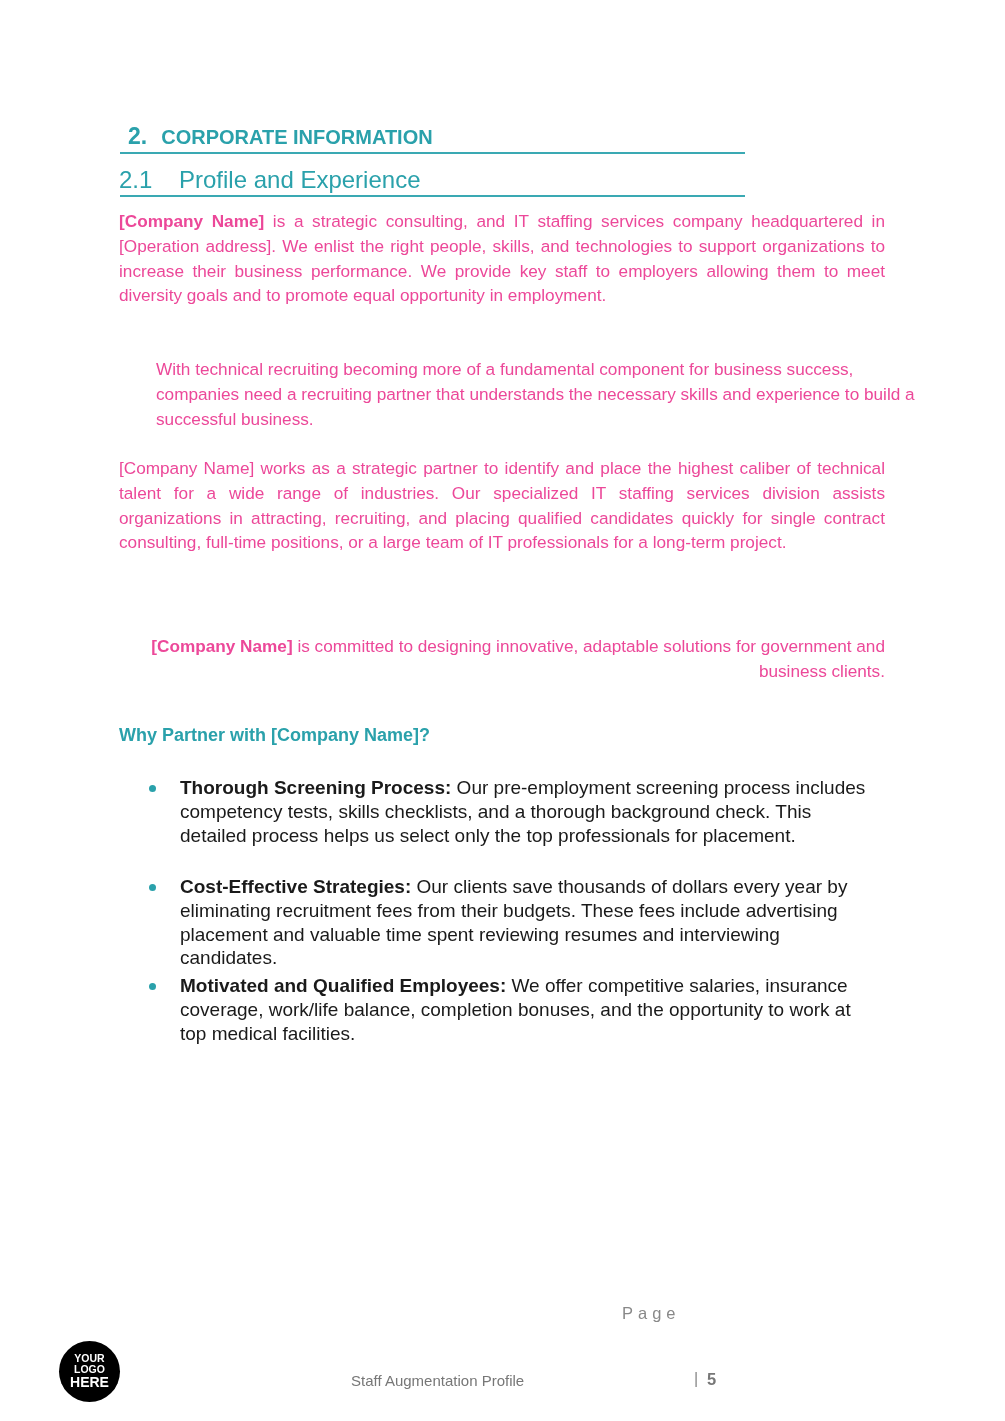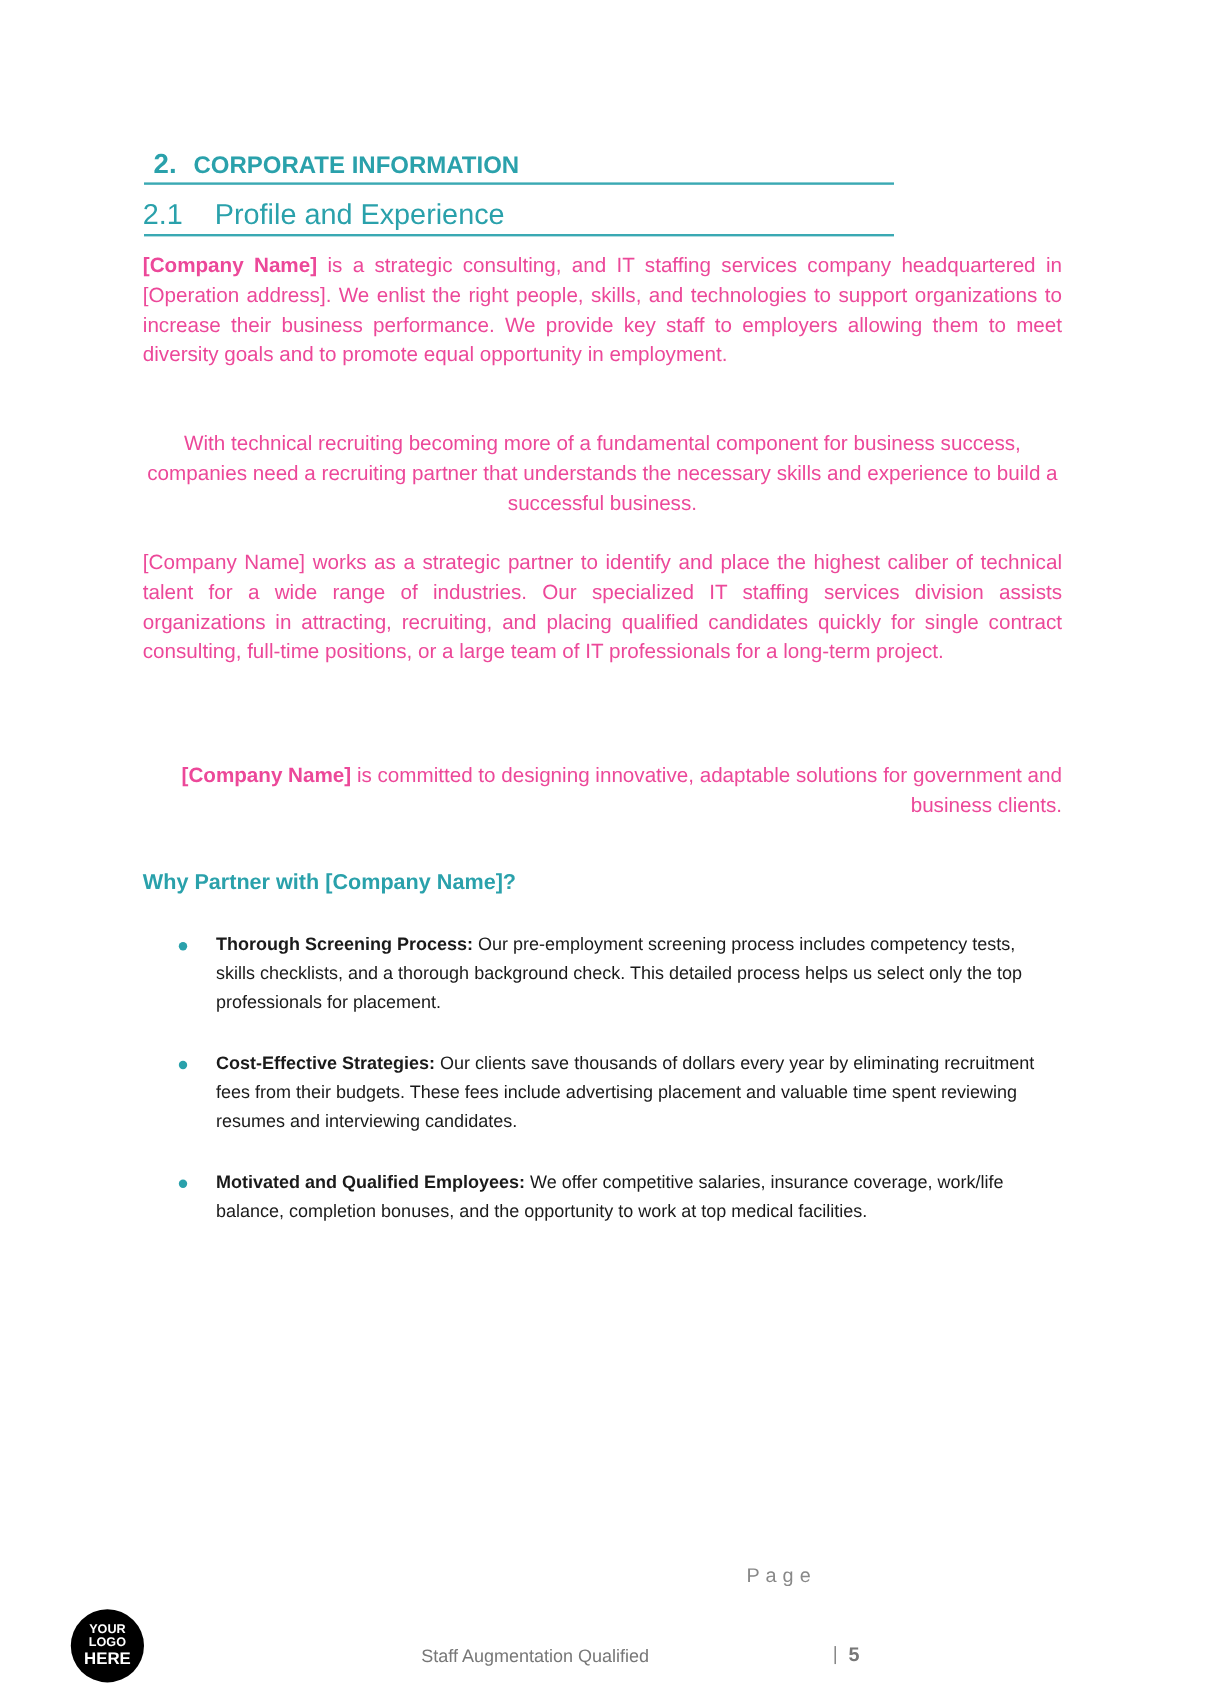--- a/index.html
+++ b/index.html
@@ -55,21 +55,21 @@
       position: absolute;
       left: 119px;
       width: 766px;
       font-size: 17.2px;
       line-height: 24.8px;
       text-align: justify;
       color: #ec4899;
     }
     .para b { font-weight: bold; }
     .p1 { top: 209px; }
-    .p2 { top: 357px; text-align: center; }
+    .p2 { top: 357px; text-align: left; margin-left: 37px; }
     .p3 { top: 456px; }
     .p4 { top: 634px; text-align: right; }
     .h3 {
       position: absolute;
       left: 119px;
       top: 723px;
       font-size: 18px;
       line-height: 24px;
       font-weight: bold;
       color: #2aa1ab;
@@ -92,21 +92,21 @@
       left: 30px;
       top: 9px;
       width: 7px; height: 7px;
       border-radius: 50%;
       background: #2aa1ab;
     }
     .bullet .text {
       position: absolute;
       left: 61px;
       width: 700px;
-      font-size: 15px;
+      font-size: 19px;
       line-height: 23.8px;
       color: #1a1a1a;
     }
     .b1 { top: 776px; }
     .b2 { top: 875px; }
     .b3 { top: 974px; }
     .logo {
       position: absolute;
       left: 59px;
       top: 1341px;
@@ -210,18 +210,18 @@
       </div>
     </li>
   </ul>
 
   <div class="logo">
     <span>YOUR</span>
     <span>LOGO</span>
     <span class="l3">HERE</span>
   </div>
 
-  <div class="footer-title">Staff Augmentation Qualified</div>
+  <div class="footer-title">Staff Augmentation Profile</div>
   <div class="footer-page">Page</div>
   <div class="footer-sep">|</div>
   <div class="footer-num">5</div>
 
 </div>
 
 </body></html>

